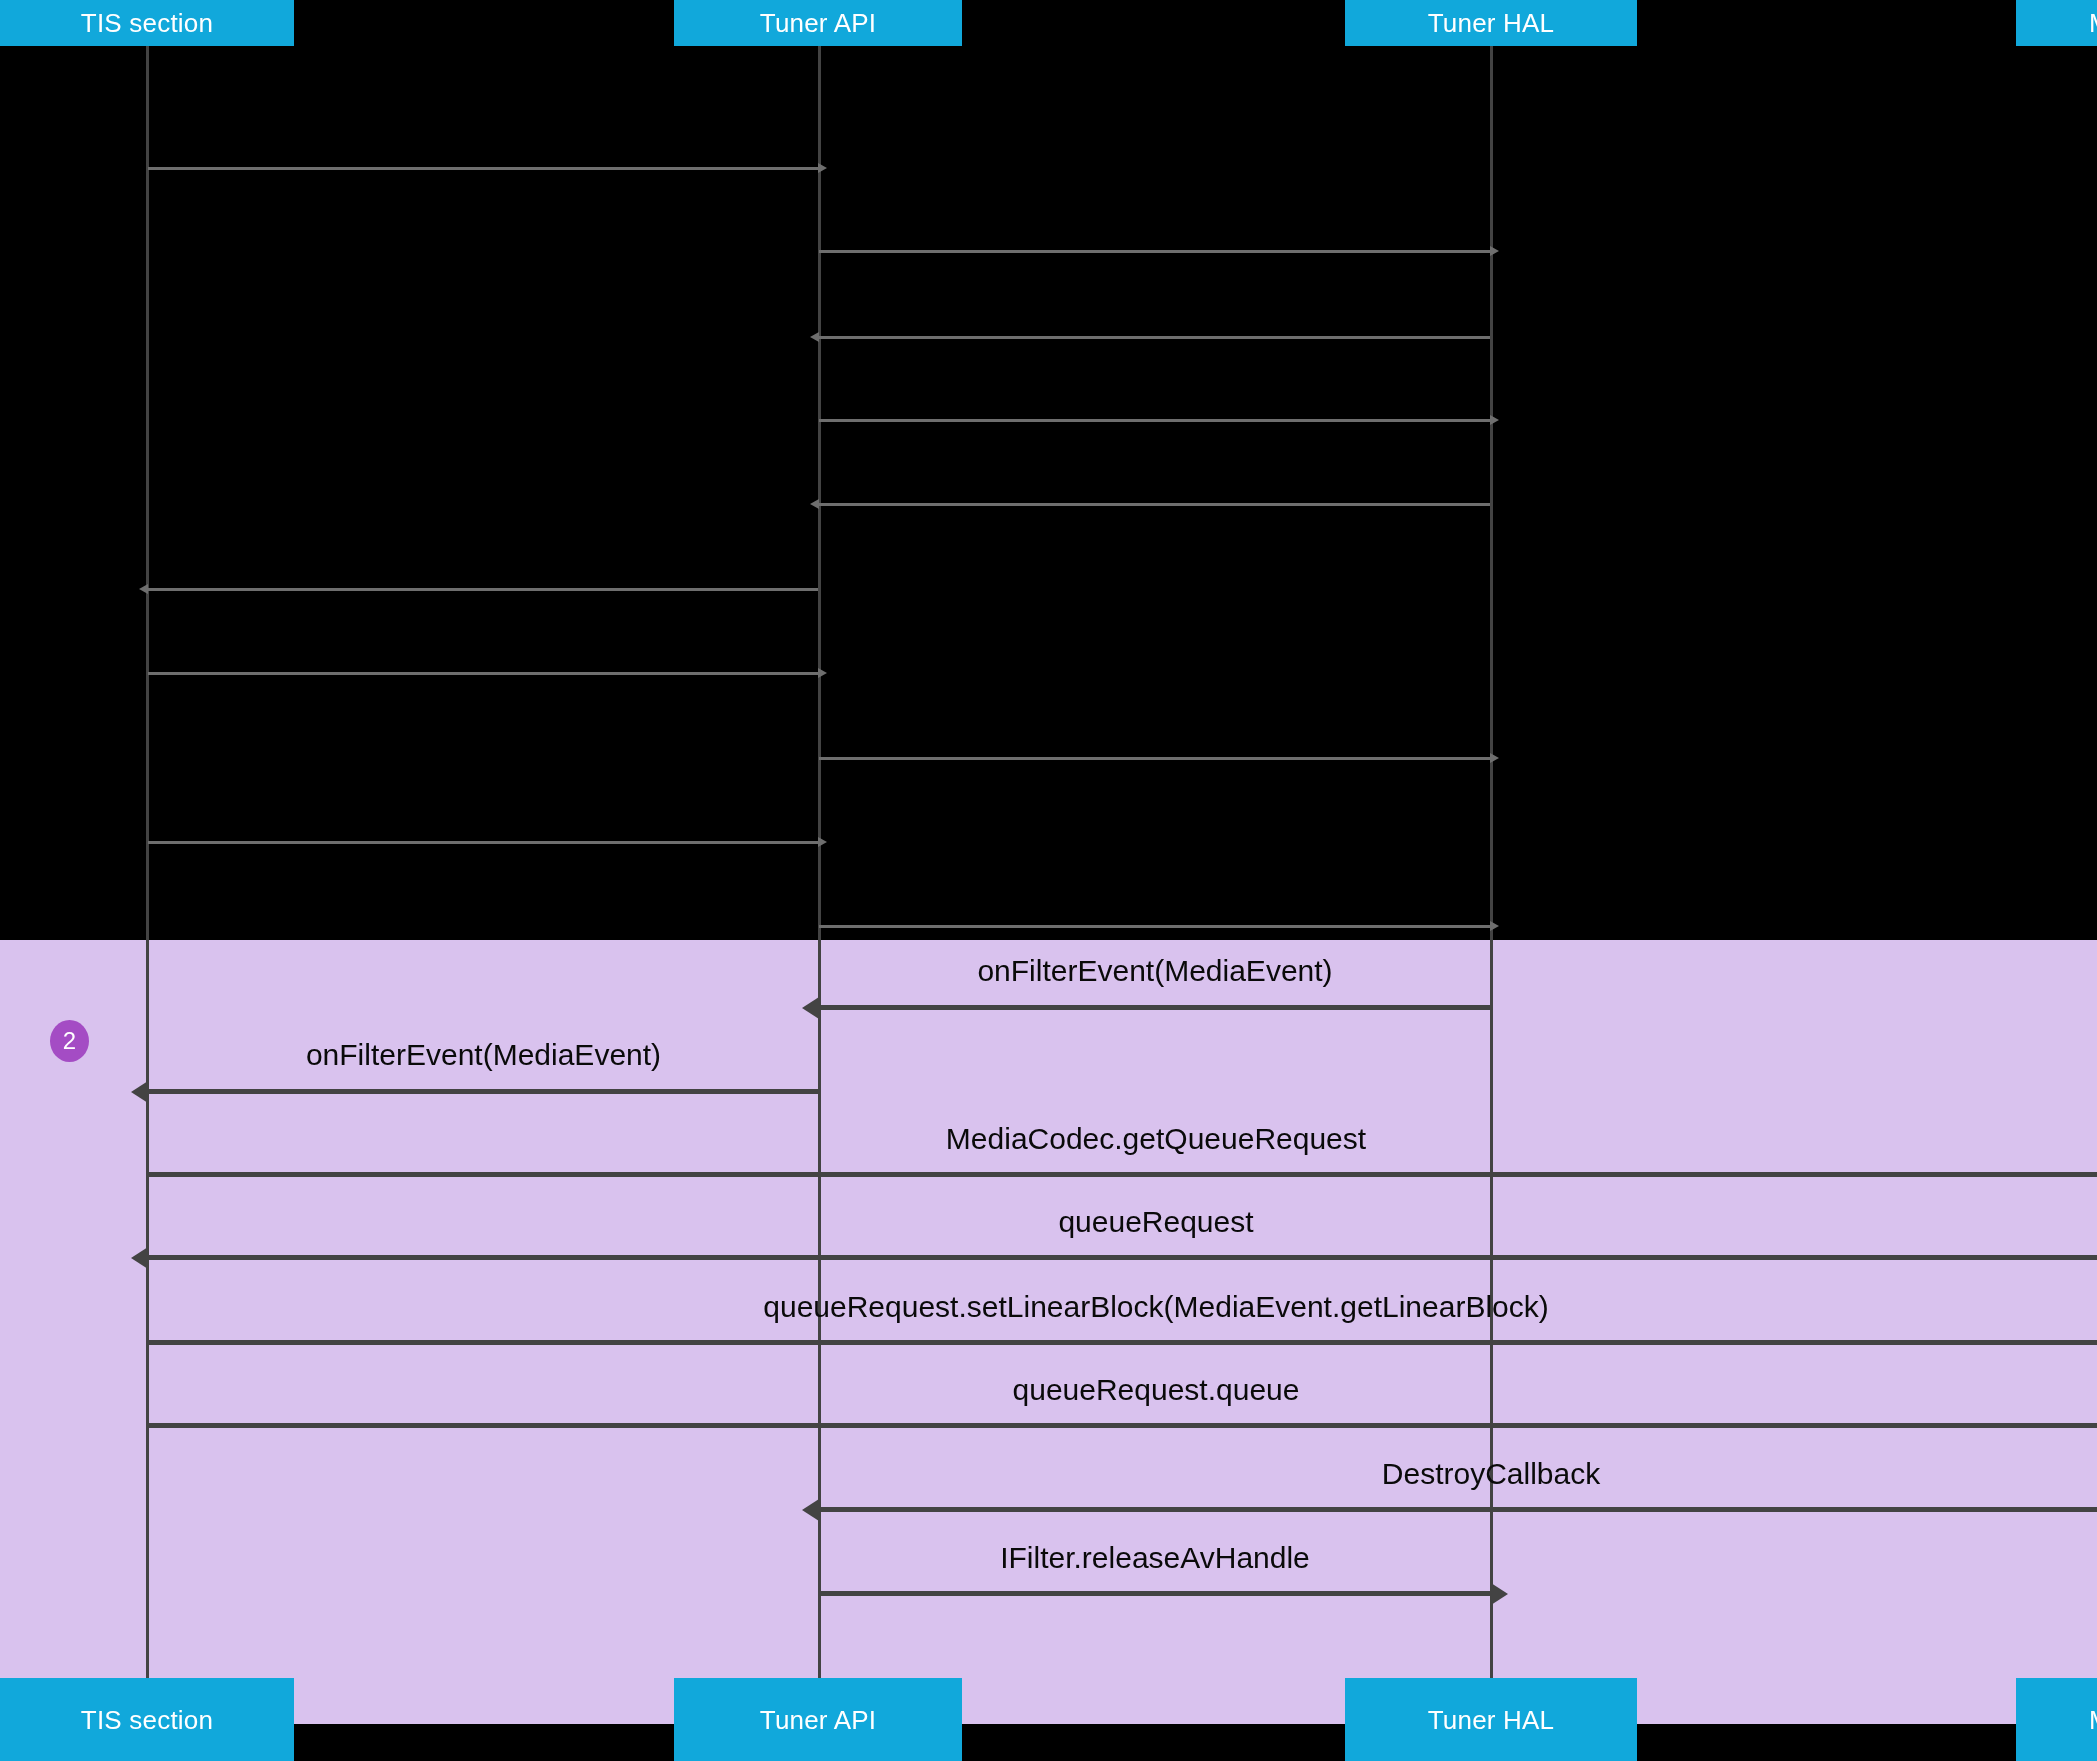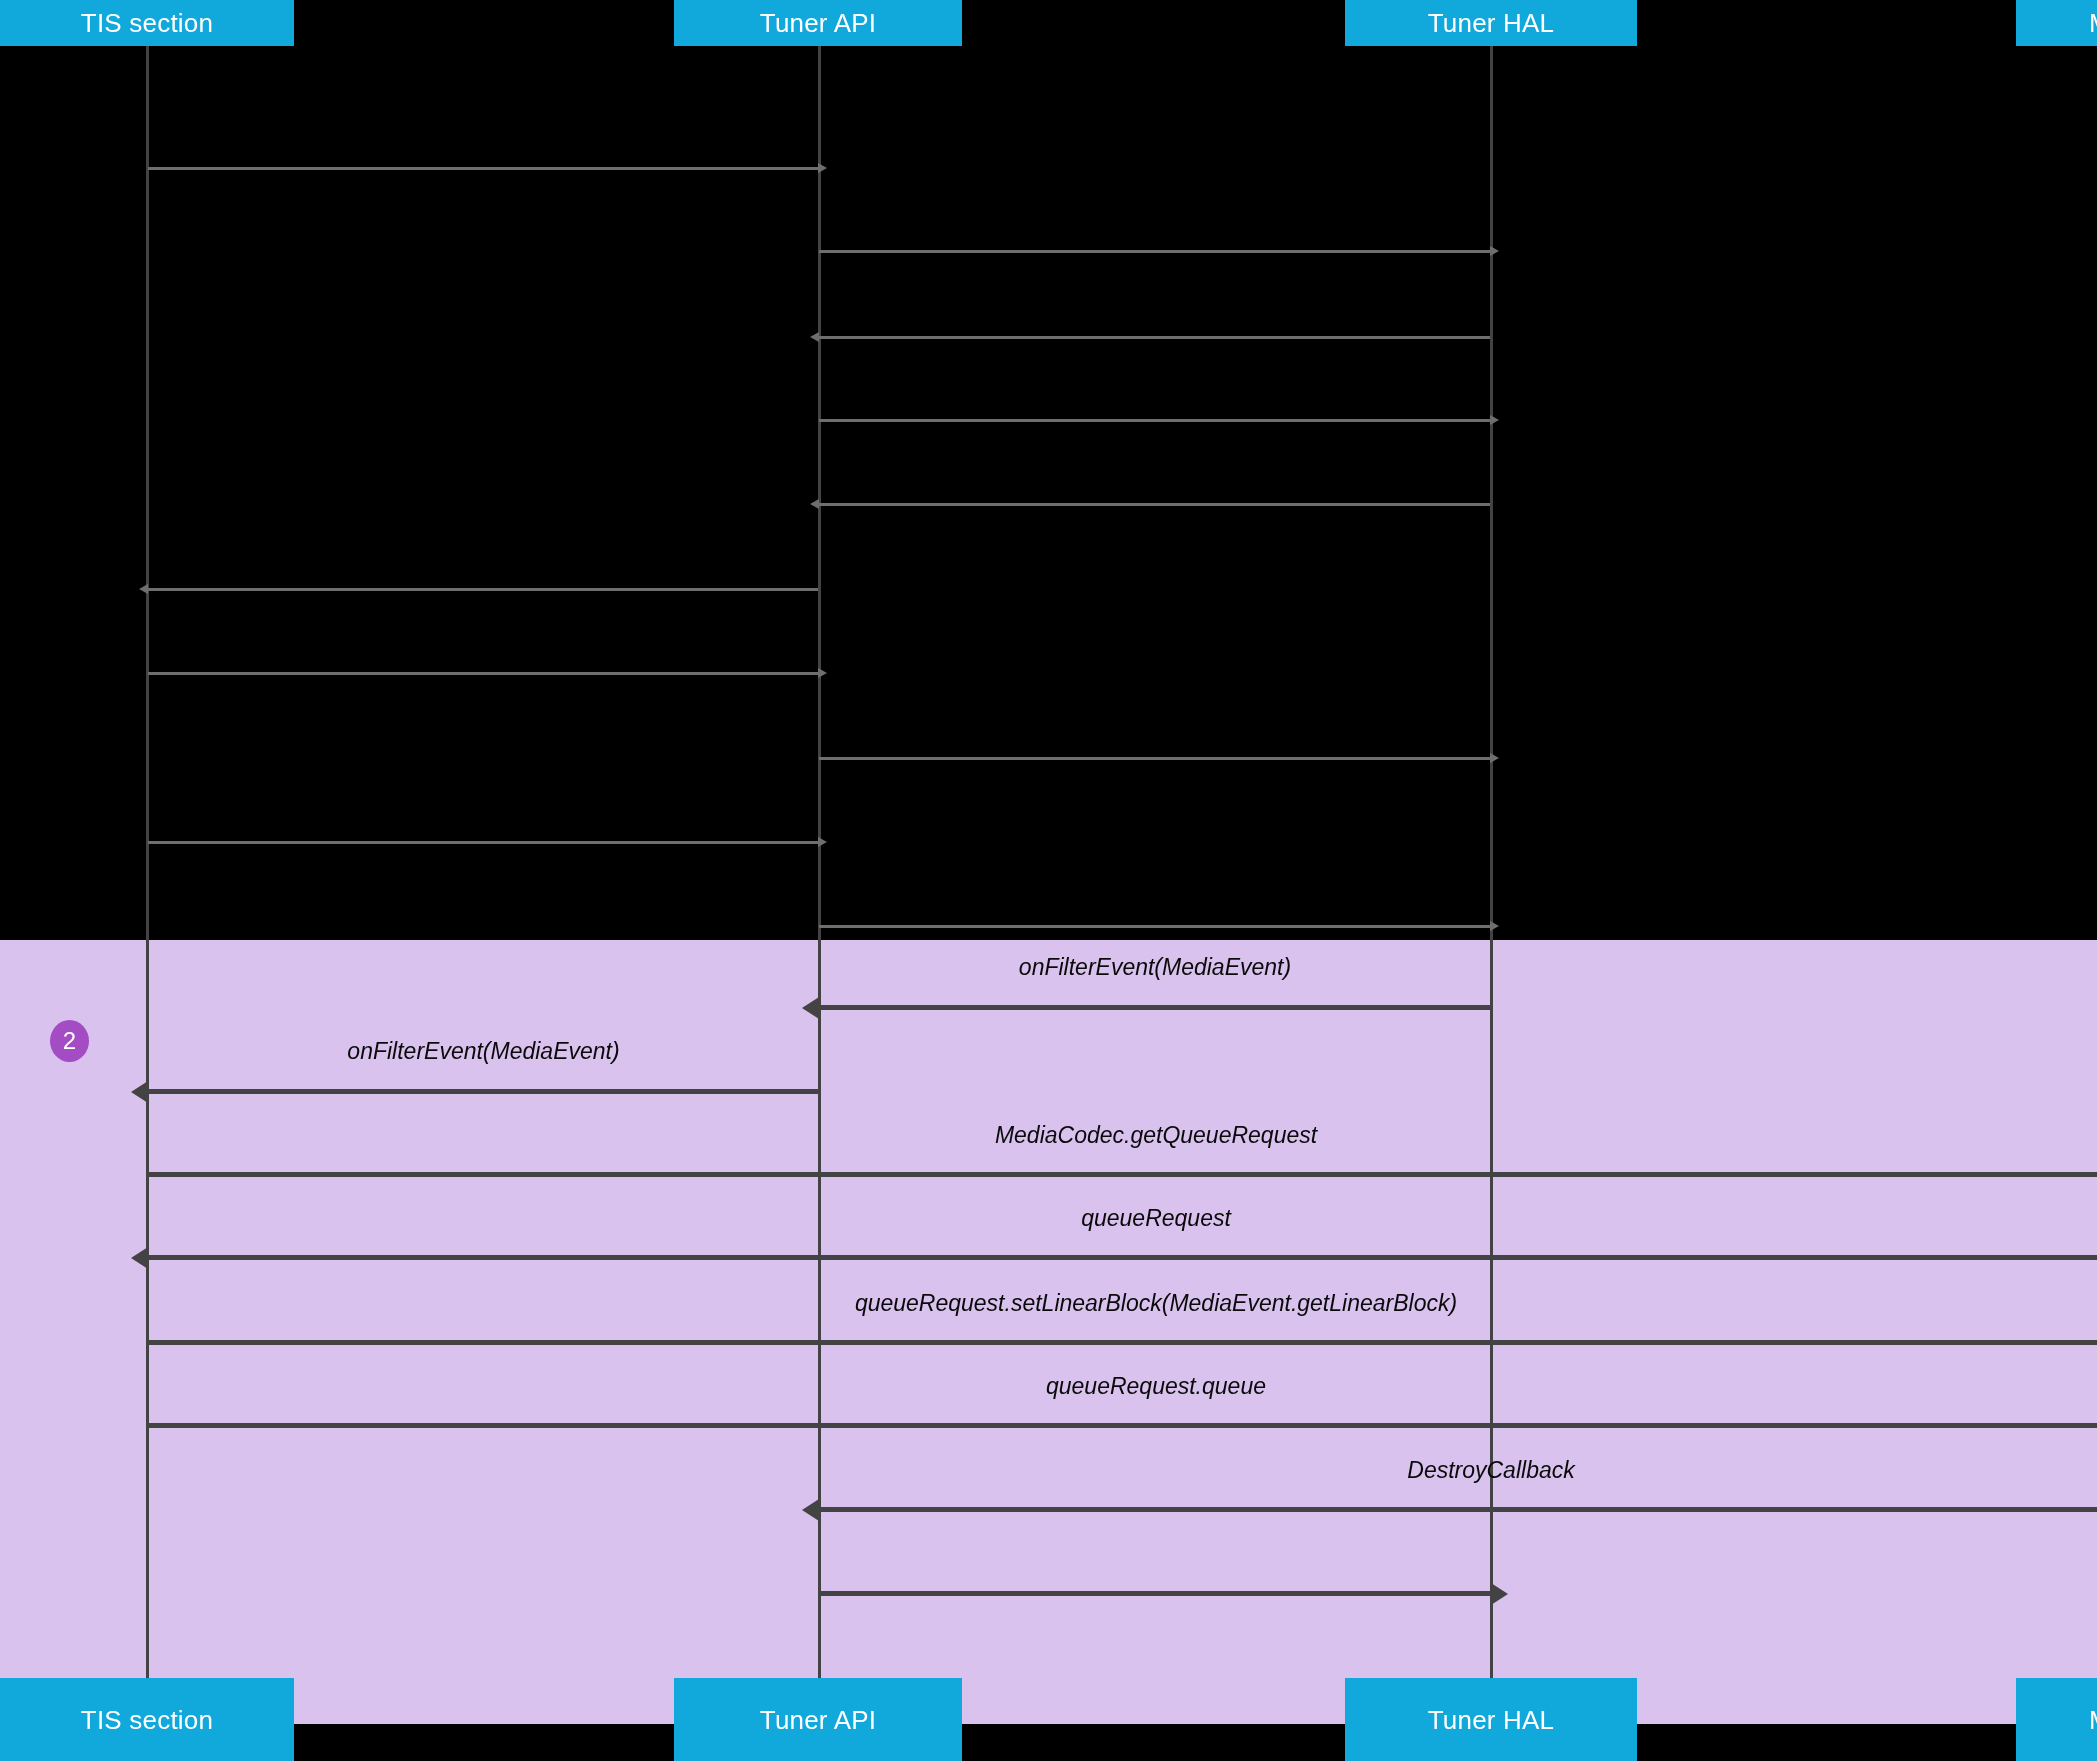--- a/index.html
+++ b/index.html
@@ -79,24 +79,23 @@
   }
   .msg.thin .arrowhead.left {
     border-top-width: 5.9px;
     border-bottom-width: 5.9px;
     border-right: 9.2px solid #6E6E6E;
   }
 
   .msg-label {
     position: absolute;
     color: #0A0A0A;
-    font-size: 23px;
+    font-size: 30px;
     white-space: nowrap;
     text-align: center;
-    font-style: italic;
   }
 
   
   .step-badge {
     position: absolute;
     background: #A44CC4;
     color: #FFFFFF;
     border-radius: 50%;
     display: flex;
     align-items: center;
@@ -231,19 +230,20 @@
     <div class="line"></div>
 
   </div>
 
   <div class="msg-label" style="left:819px; top:1457px; width:1344px;">DestroyCallback</div>
   <div class="msg" style="left:819px; top:1507px; width:1344px; height:5px;">
     <div class="line"></div>
     <div class="arrowhead left" style="left:-17px; top:-8.4px;"></div>
   </div>
 
+  <div class="msg-label" style="left:819px; top:1541px; width:672px;">IFilter.releaseAvHandle</div>
   <div class="msg" style="left:819px; top:1591px; width:672px; height:5px;">
     <div class="line"></div>
     <div class="arrowhead right" style="right:-17px; top:-8.4px;"></div>
   </div>
 
 </div>
 
 
 </body></html>

